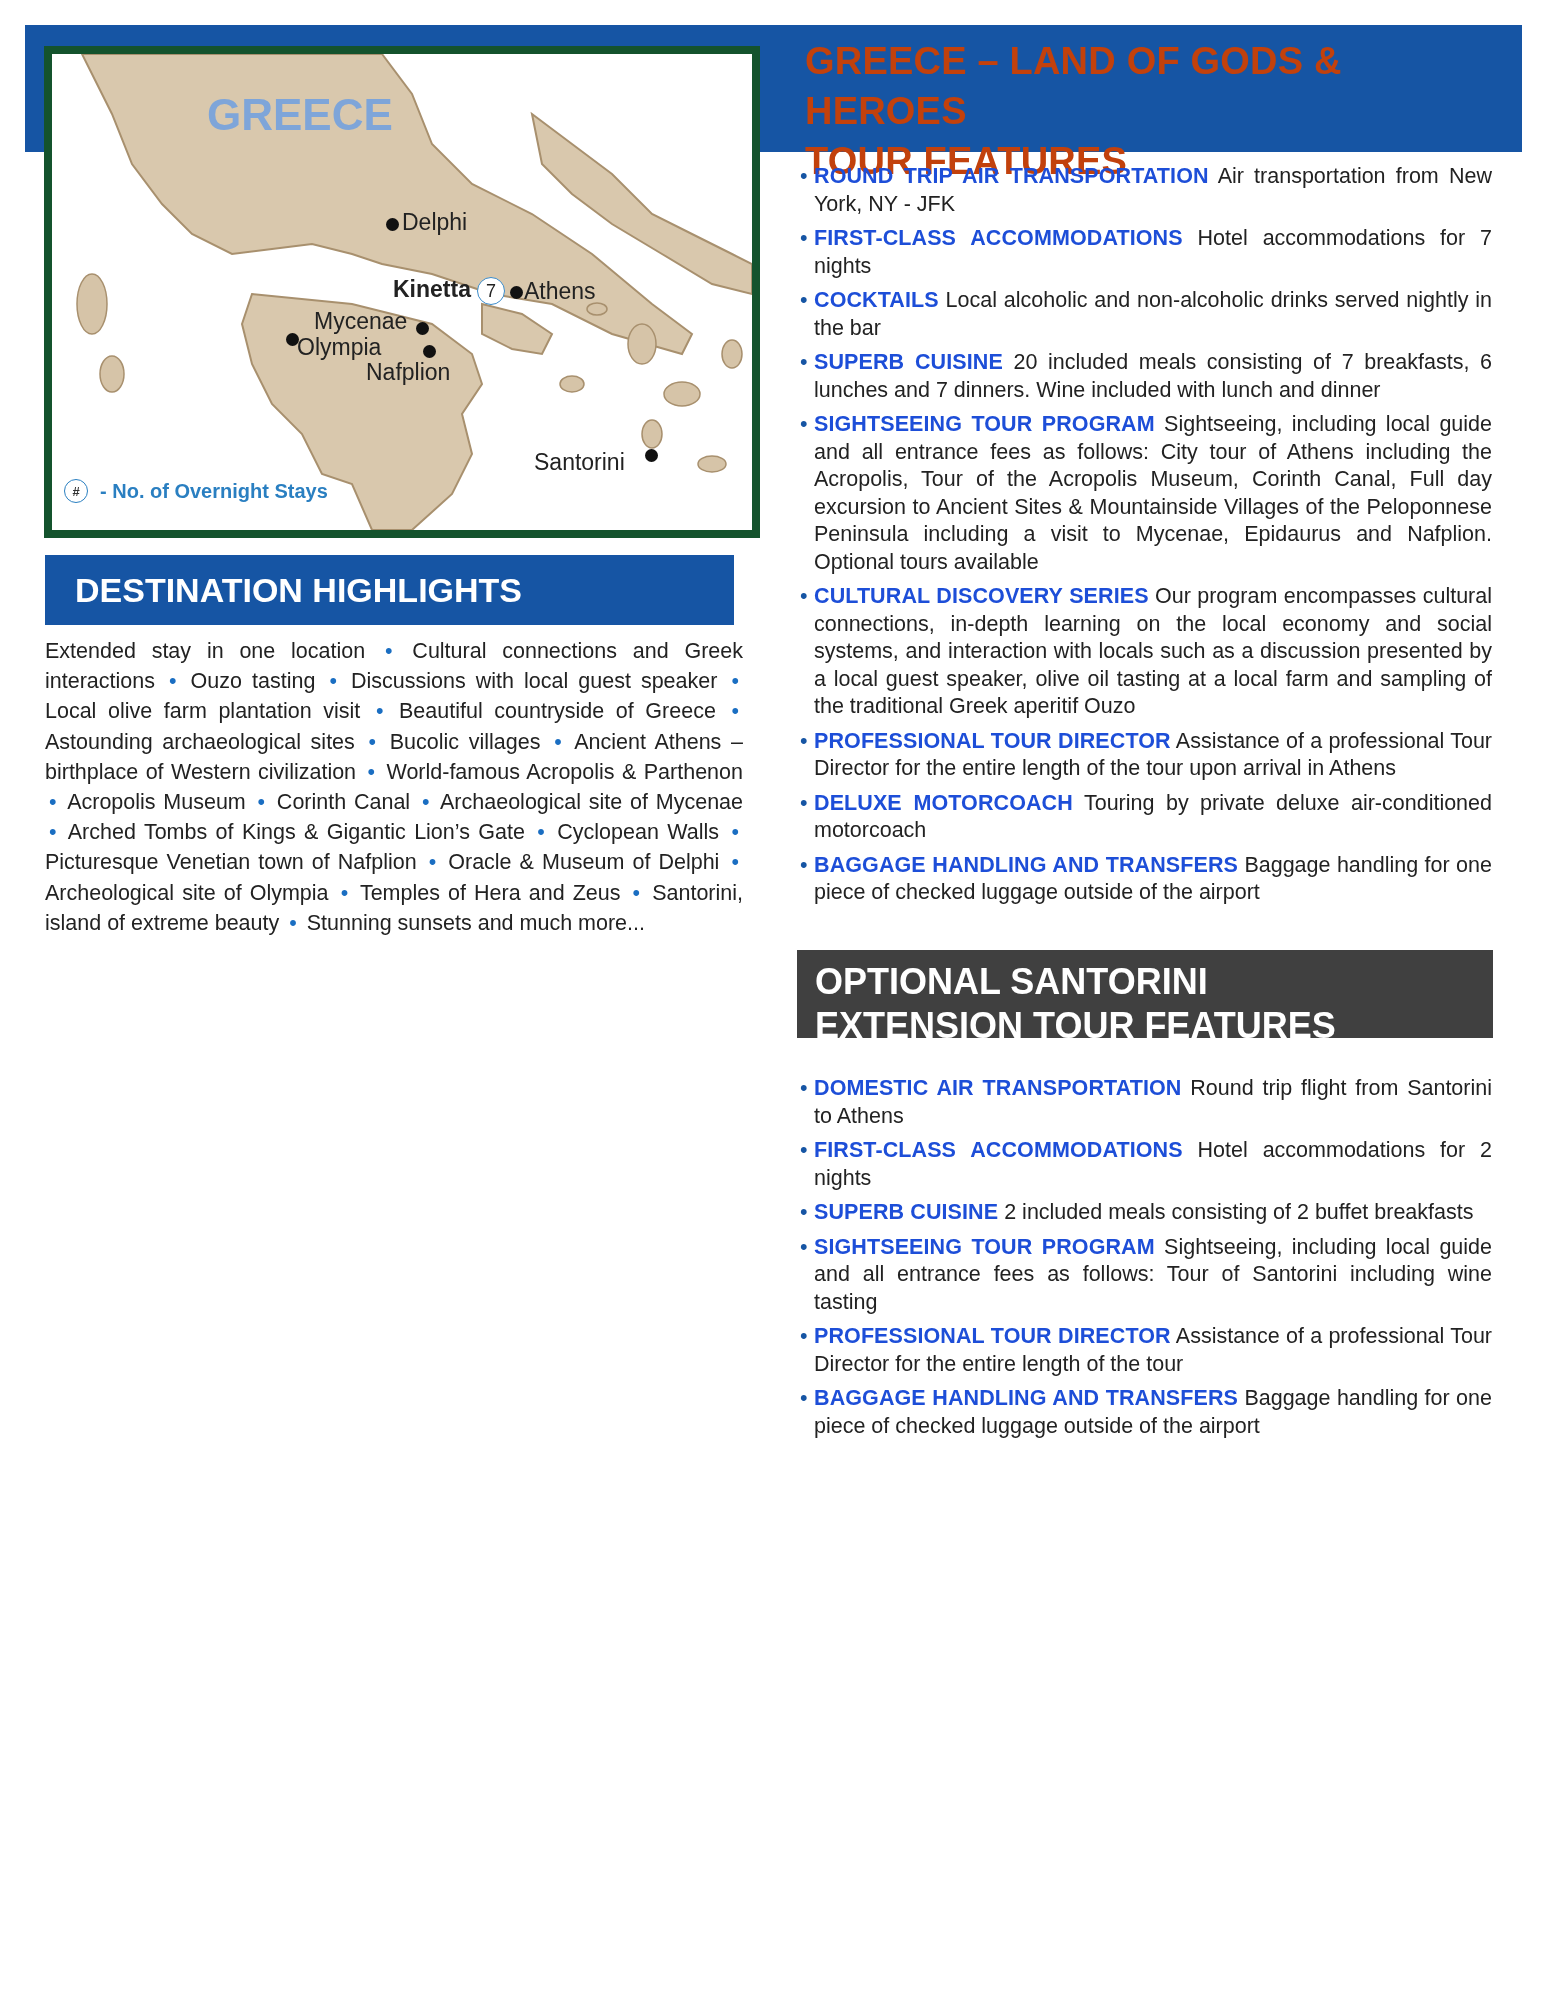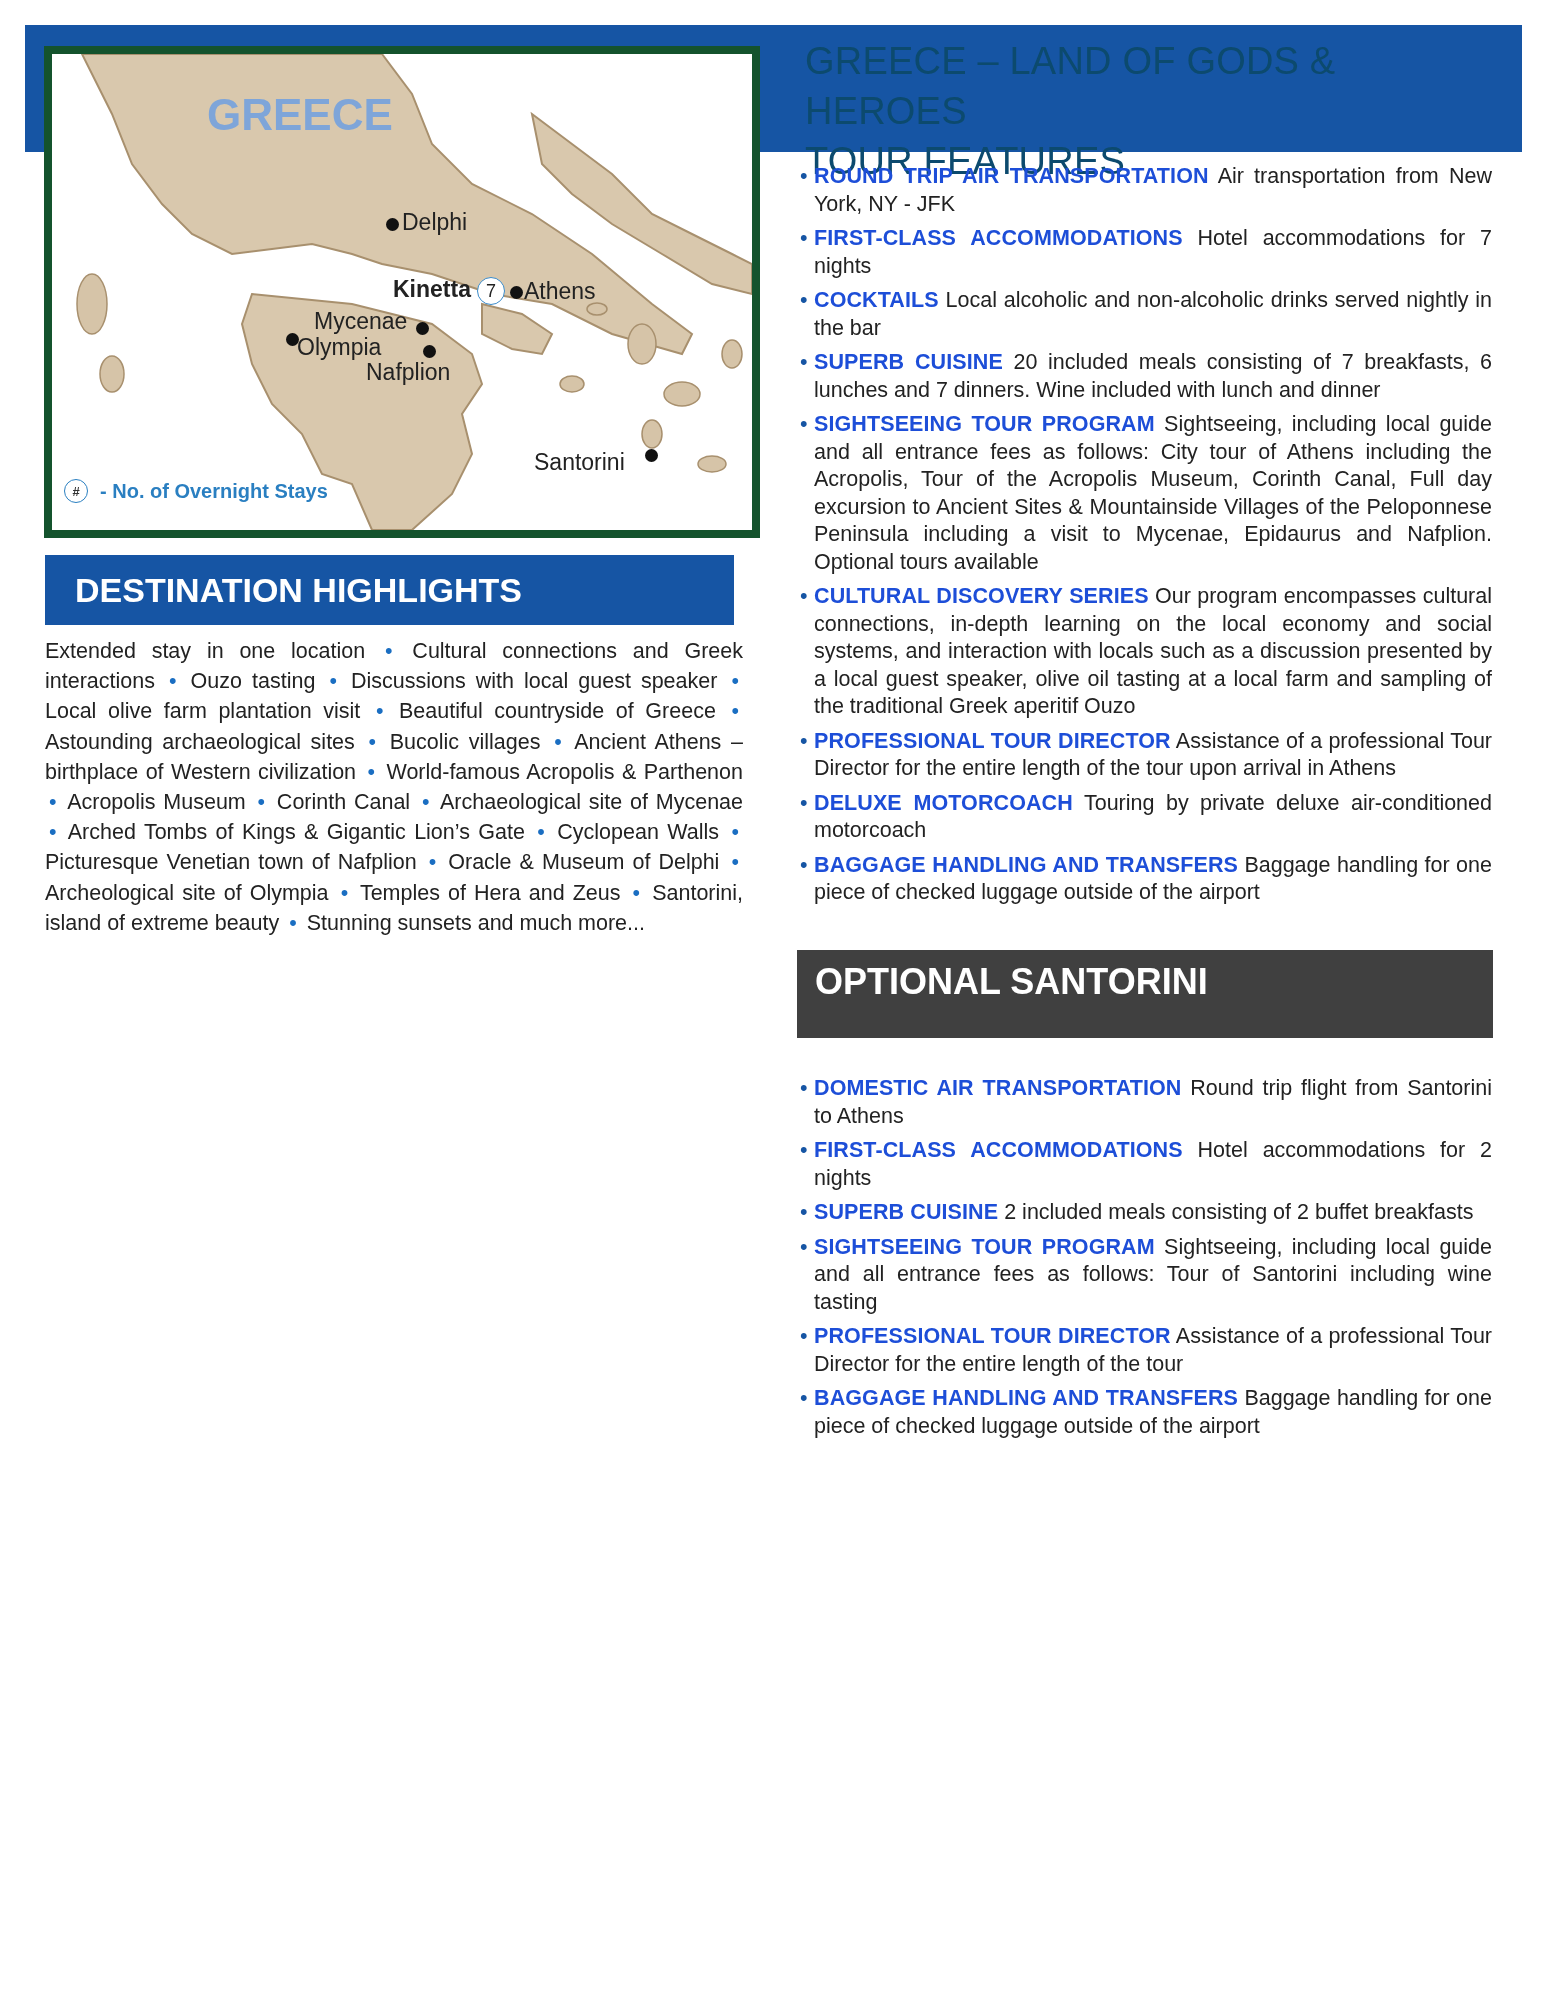--- a/index.html
+++ b/index.html
@@ -1,21 +1,21 @@
 <!DOCTYPE html>
 <html><head>
 <meta charset="utf-8">
 <style>
   html, body { margin: 0; padding: 0; background: #ffffff; }
   body { width: 1545px; height: 2000px; position: relative; overflow: hidden;
          font-family: "Liberation Sans", sans-serif; color: #222; }
   .abs { position: absolute; }
   
   .top-band { left: 25px; top: 25px; width: 1497px; height: 127px; background: #1655a4; }
-  .title { left: 805px; top: 36px; width: 700px; color: #0c4a6e; font-weight: normal;
+  .title { left: 805px; top: 36px; width: 700px; color: #c2410c; font-weight: bold;
            font-size: 38px; line-height: 50px; letter-spacing: 0.2px; }
   
   .map-box { left: 44px; top: 46px; width: 700px; height: 476px; background: #fff;
              border: 8px solid #14532d; overflow: hidden; }
   .map-box svg { position: absolute; left: 0; top: 0; }
   .map-label { position: absolute; font-size: 23px; color: #222; }
   .map-title { position: absolute; left: 155px; top: 36px; font-size: 44px; font-weight: bold; color: #7ea5d9; }
   .legend { position: absolute; left: 12px; top: 425px; font-size: 20px; font-weight: bold; color: #2a7fc1; display: flex; align-items: center; gap: 12px; }
   .legend .hash { width: 22px; height: 22px; border: 1.5px solid #2a7fc1; border-radius: 50%; font-size: 13px;
                   color:#333; display:flex; align-items:center; justify-content:center; background:#fff; }
@@ -167,20 +167,21 @@
     <div class="feat"><span class="h">SUPERB CUISINE</span> <span>20 included meals consisting of 7 breakfasts, 6 lunches and 7 dinners. Wine included with lunch and dinner</span></div>
     <div class="feat"><span class="h">SIGHTSEEING TOUR PROGRAM</span> <span>Sightseeing, including local guide and all entrance fees as follows: City tour of Athens including the Acropolis, Tour of the Acropolis Museum, Corinth Canal, Full day excursion to Ancient Sites &amp; Mountainside Villages of the Peloponnese Peninsula including a visit to Mycenae, Epidaurus and Nafplion. Optional tours available</span></div>
     <div class="feat"><span class="h">CULTURAL DISCOVERY SERIES</span> <span>Our program encompasses cultural connections, in-depth learning on the local economy and social systems, and interaction with locals such as a discussion presented by a local guest speaker, olive oil tasting at a local farm and sampling of the traditional Greek aperitif Ouzo</span></div>
     <div class="feat"><span class="h">PROFESSIONAL TOUR DIRECTOR</span> <span>Assistance of a professional Tour Director for the entire length of the tour upon arrival in Athens</span></div>
     <div class="feat"><span class="h">DELUXE MOTORCOACH</span> <span>Touring by private deluxe air-conditioned motorcoach</span></div>
     <div class="feat"><span class="h">BAGGAGE HANDLING AND TRANSFERS</span> <span>Baggage handling for one piece of checked luggage outside of the airport</span></div>
   </div>
 
 <div class="abs ext-header">
   <div>OPTIONAL SANTORINI</div>
+  <div>EXTENSION TOUR FEATURES</div>
 </div>
 <div class="abs ext-features" id="ext-features">
     <div class="feat"><span class="h">DOMESTIC AIR TRANSPORTATION</span> <span>Round trip flight from Santorini to Athens</span></div>
     <div class="feat"><span class="h">FIRST-CLASS ACCOMMODATIONS</span> <span>Hotel accommodations for 2 nights</span></div>
     <div class="feat"><span class="h">SUPERB CUISINE</span> <span>2 included meals consisting of 2 buffet breakfasts</span></div>
     <div class="feat"><span class="h">SIGHTSEEING TOUR PROGRAM</span> <span>Sightseeing, including local guide and all entrance fees as follows: Tour of Santorini including wine tasting</span></div>
     <div class="feat"><span class="h">PROFESSIONAL TOUR DIRECTOR</span> <span>Assistance of a professional Tour Director for the entire length of the tour</span></div>
     <div class="feat"><span class="h">BAGGAGE HANDLING AND TRANSFERS</span> <span>Baggage handling for one piece of checked luggage outside of the airport</span></div>
   </div>
 

